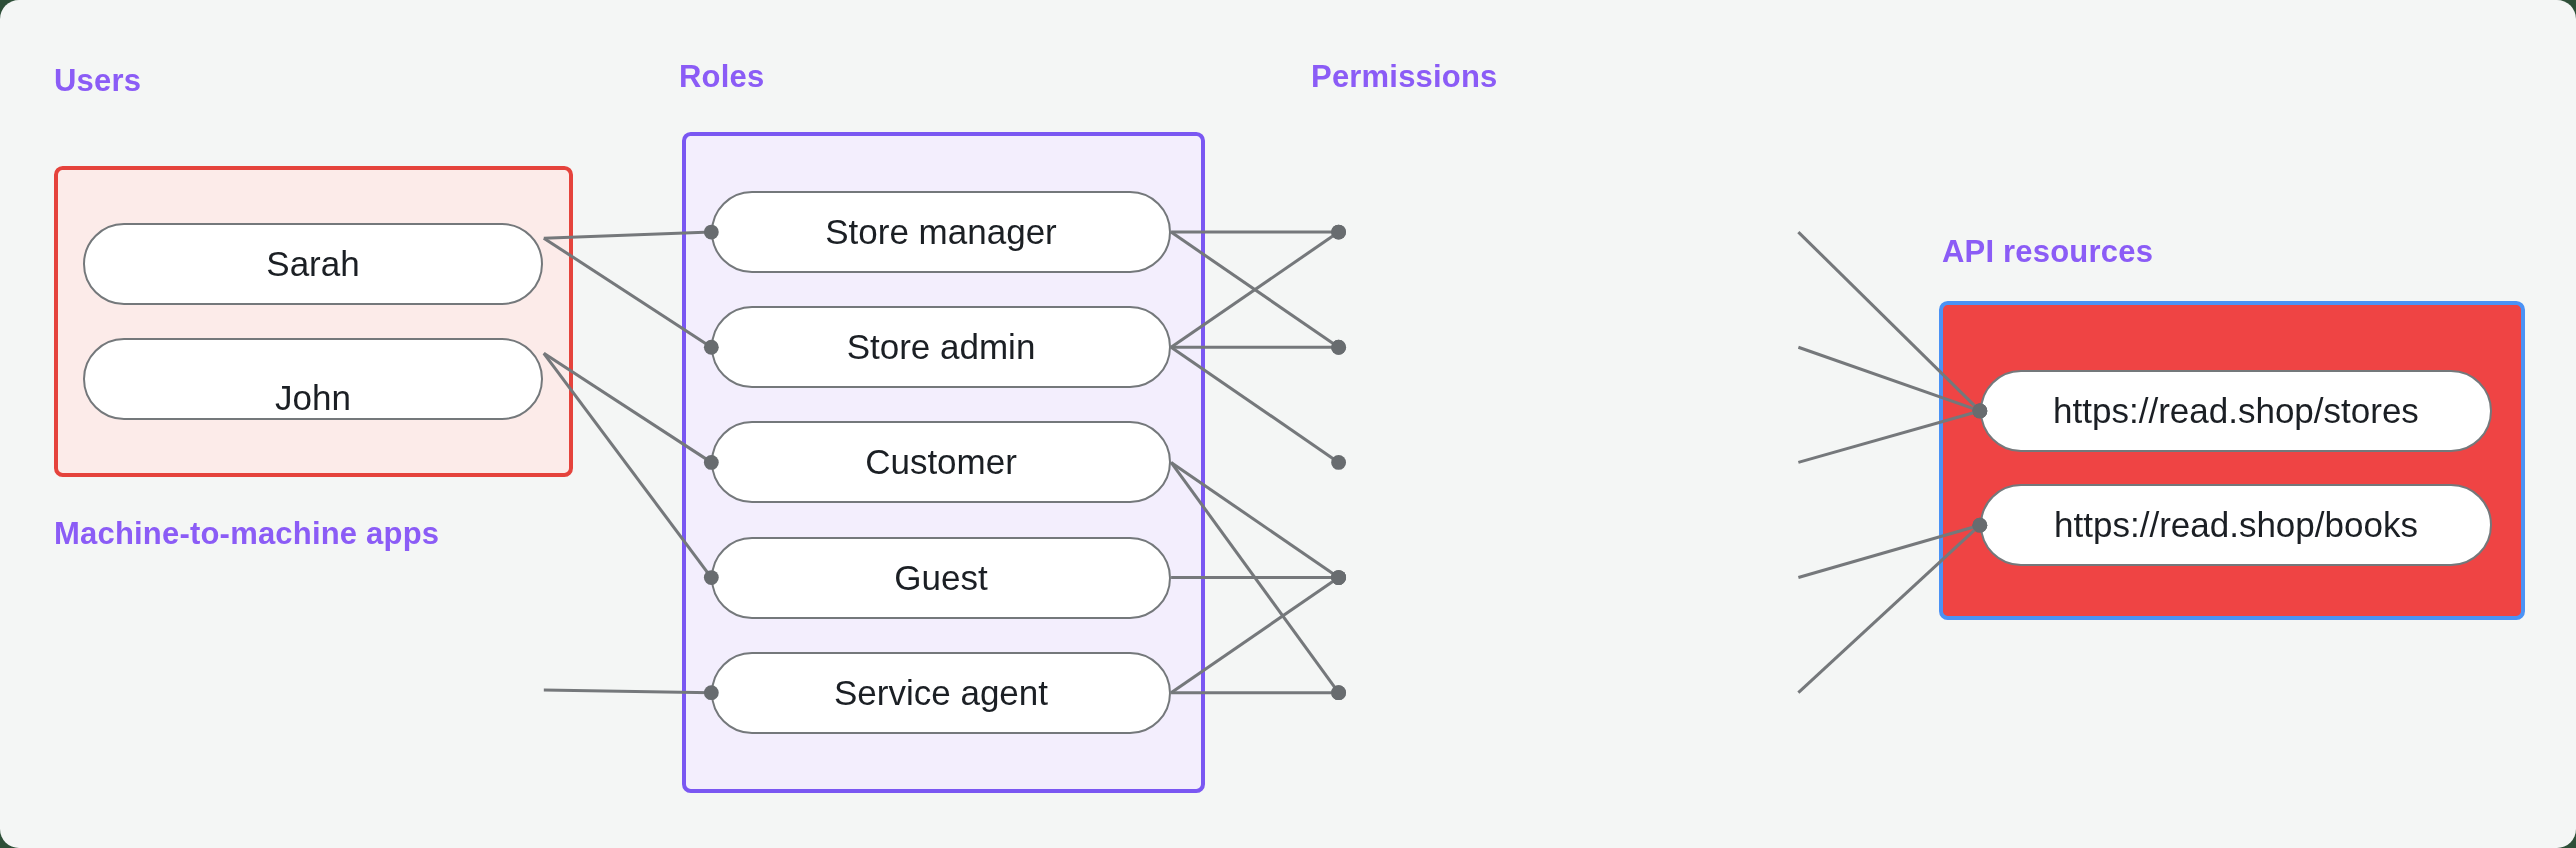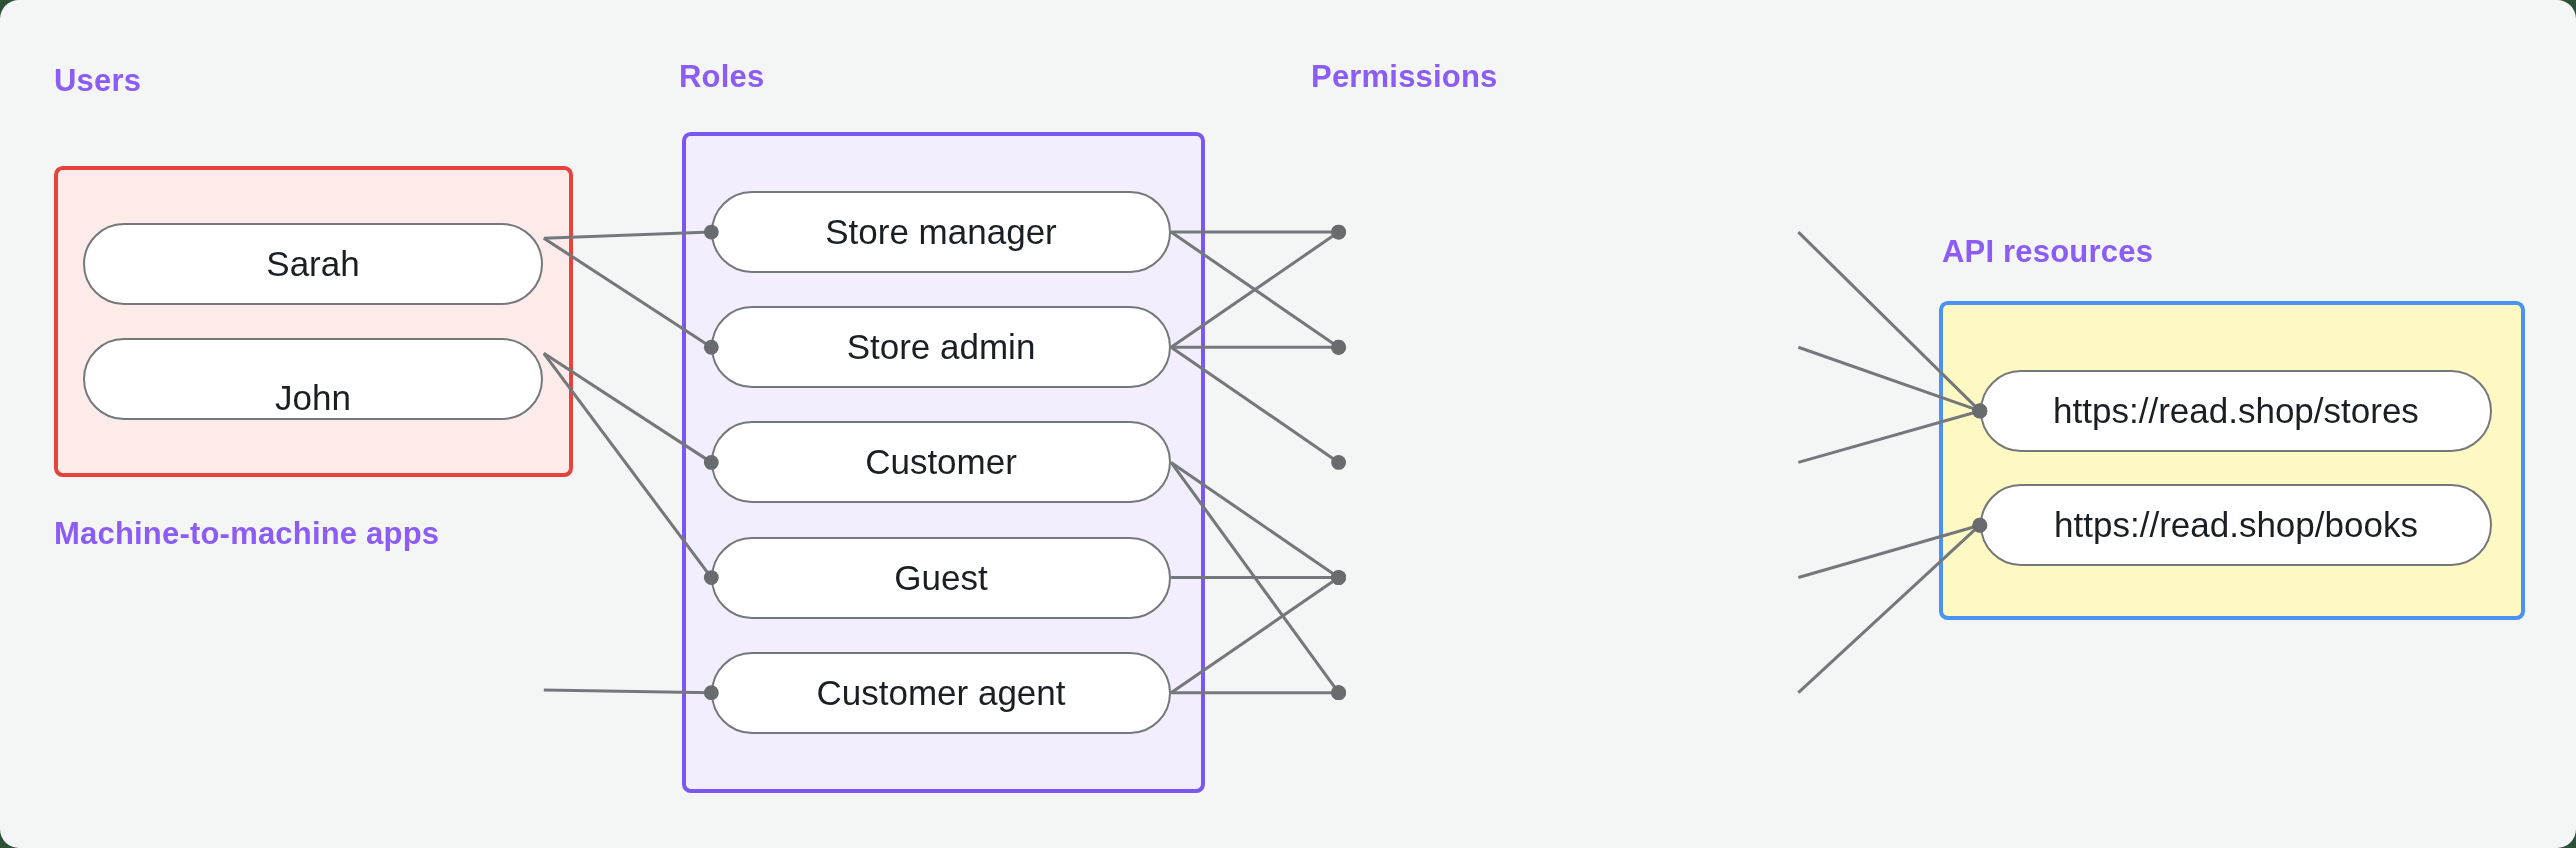--- a/index.html
+++ b/index.html
@@ -26,21 +26,21 @@
   .group-box{
     position:absolute;
     border-radius:8.7px;
     box-sizing:border-box;
     border:4.4px solid transparent;
   }
   #g-users{left:54px;top:140px;width:519px;height:311px;border-color:#e5433c;background:#fcebe9;margin-top:26px;}
   #g-m2m{left:54px;top:616px;width:519px;height:147px;border-color:#55b05e;background:#e7f5e8;}
   #g-roles{left:682px;top:132px;width:523px;height:661px;border-color:#7a57f2;background:#f3eefd;}
   #g-permissions{left:1309px;top:132px;width:524px;height:661px;border-color:#4b92f5;background:#e0edfc;}
-  #g-api{left:1939px;top:301px;width:586px;height:319px;border-color:#4b92f5;background:#fef9c3;}
+  #g-api{left:1939px;top:301px;width:586px;height:319px;border-color:#4b92f5;background:#ef4444;}
   .pill{
     position:absolute;
     box-sizing:border-box;
     height:82px;
     background:#ffffff;
     border:2.6px solid #74787b;
     border-radius:41px;
     display:flex;
     align-items:center;
     justify-content:center;
@@ -144,21 +144,21 @@
     <div class="pill">
         <span>Store admin</span>
       </div>
     <div class="pill">
         <span>Customer</span>
       </div>
     <div class="pill">
         <span>Guest</span>
       </div>
     <div class="pill">
-        <span>Customer agent</span>
+        <span>Service agent</span>
       </div>
   </div>
 
 
   <div class="group-box" id="g-api">
     <div class="pill">
         <span>https://read.shop/stores</span>
       </div>
     <div class="pill">
         <span>https://read.shop/books</span>

